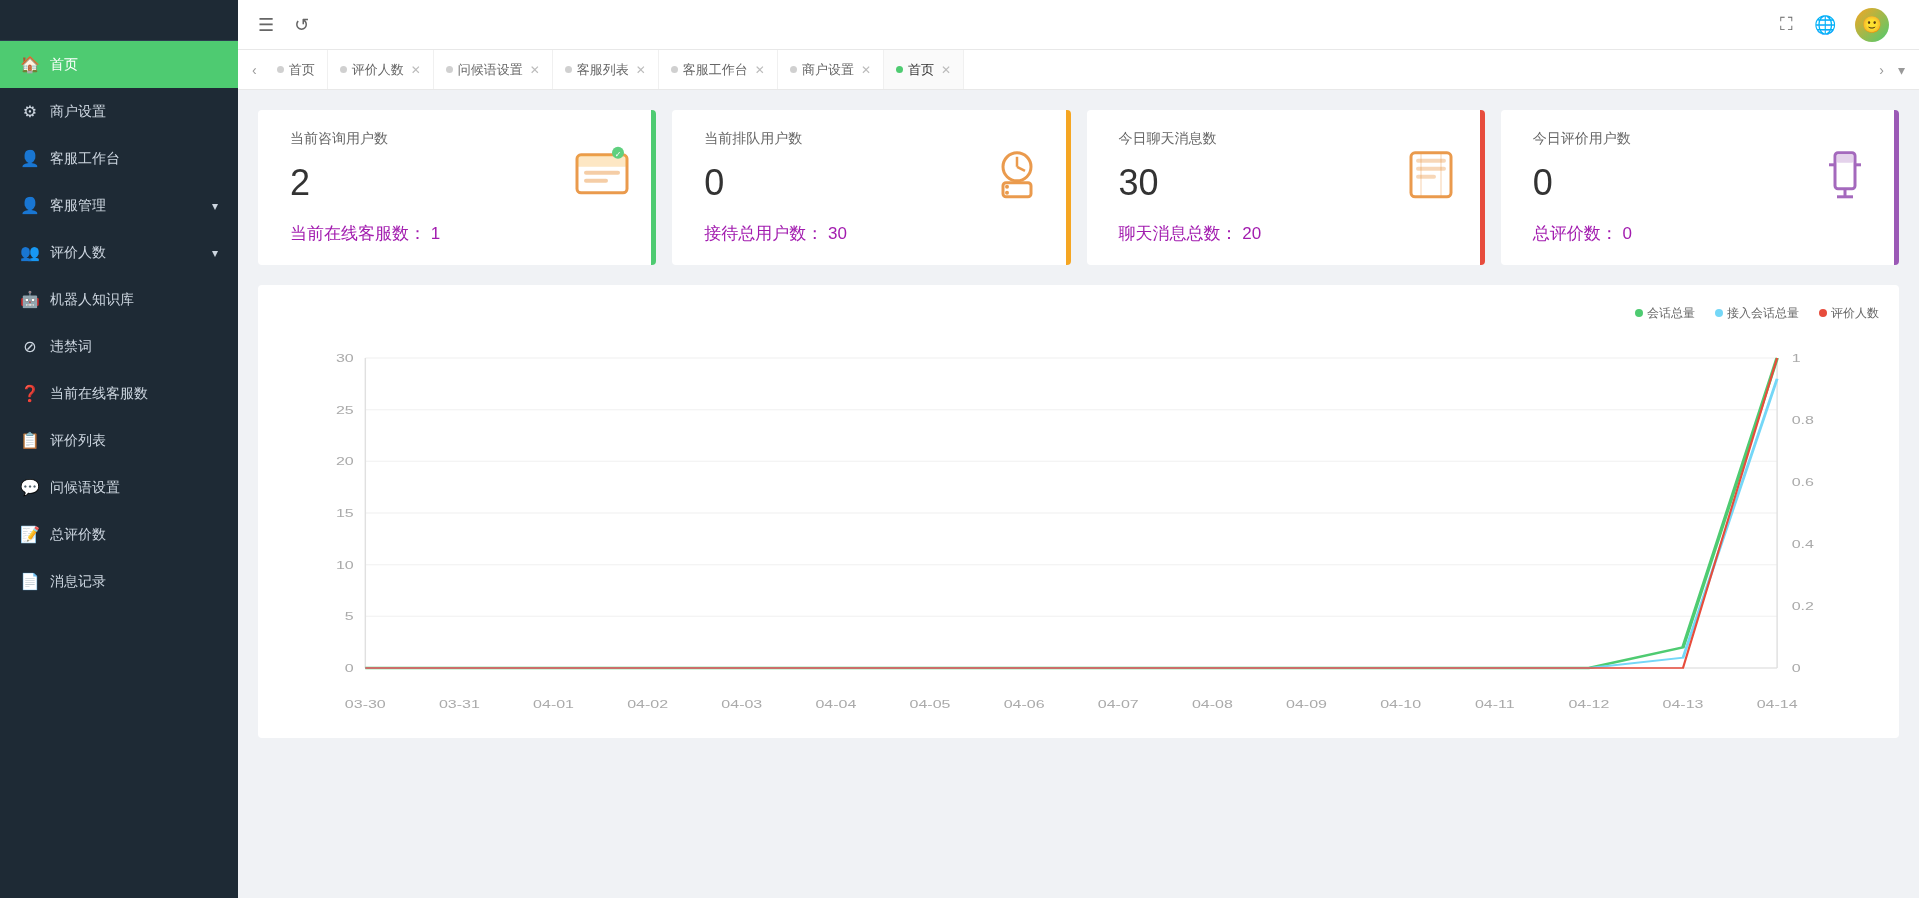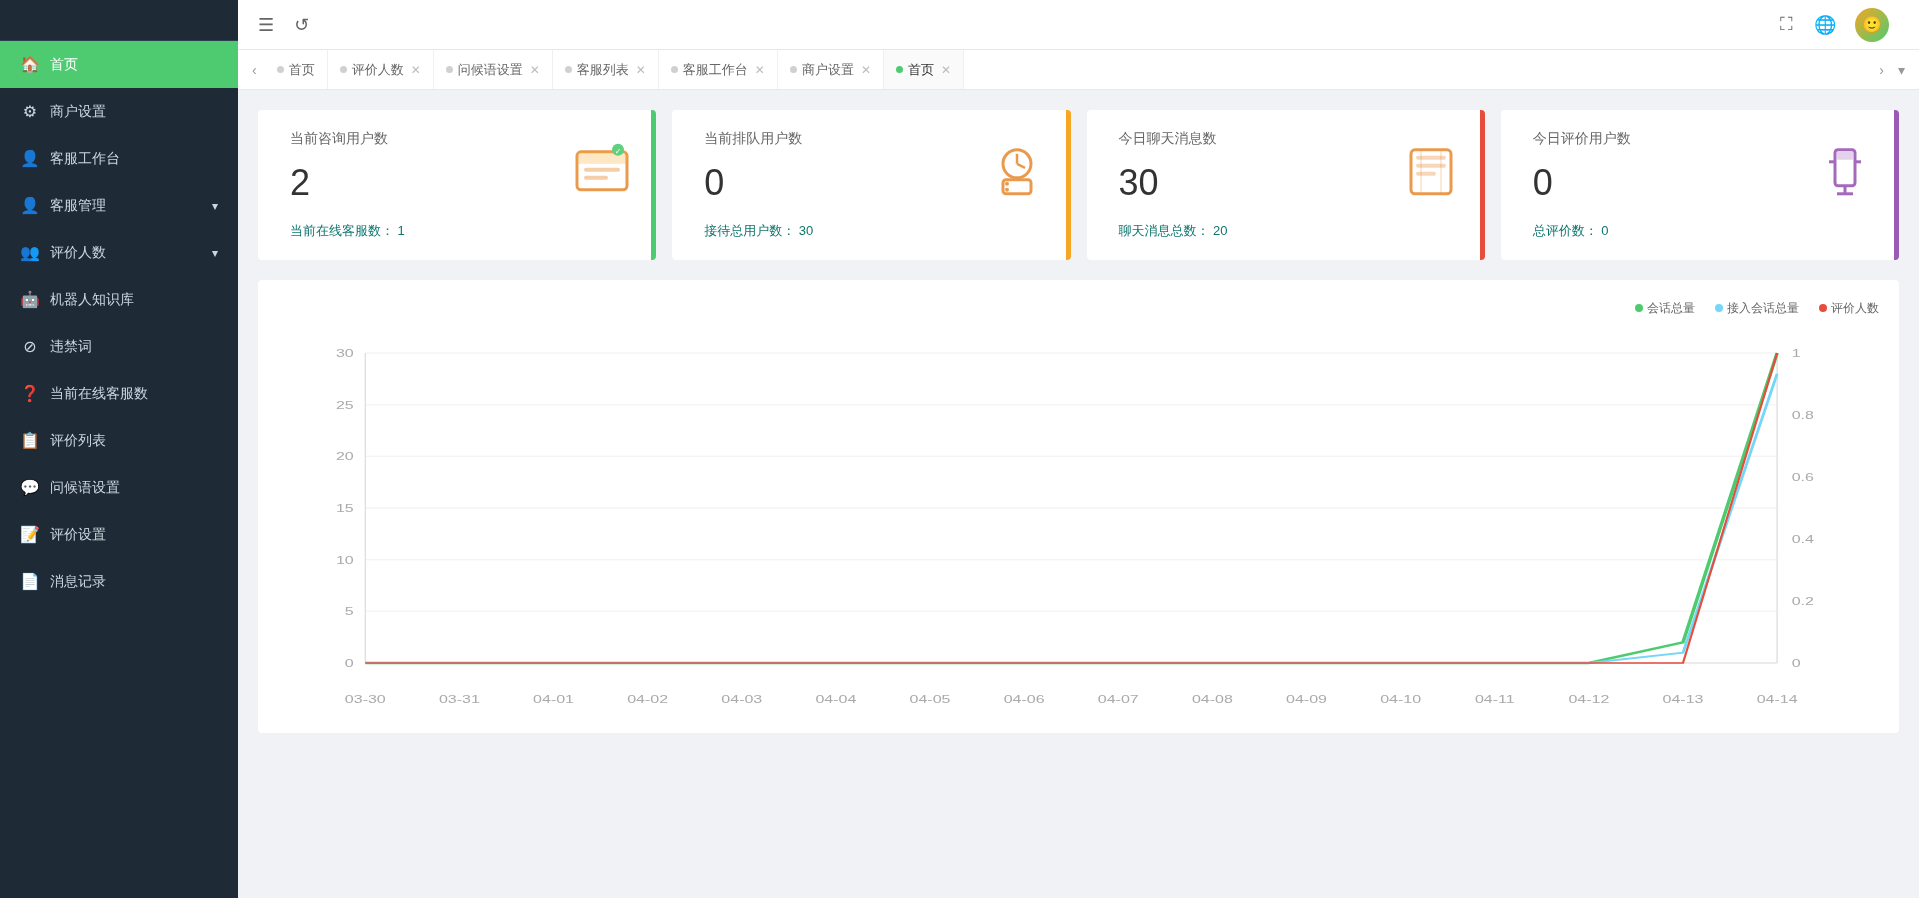--- a/index.html
+++ b/index.html
@@ -137,21 +137,21 @@
     }
     .stat-card {
       background: #fff;
       border-radius: 4px;
       padding: 20px 32px;
       position: relative;
       overflow: hidden;
     }
     .stat-card-title { font-size: 14px; color: #666; margin-bottom: 14px; }
     .stat-card-value { font-size: 36px; font-weight: 300; color: #333; margin-bottom: 18px; }
-    .stat-card-footer { font-size: 13px; color: #0f766e; }
+    .stat-card-footer { font-size: 17px; color: #a21caf; }
     .stat-card-icon {
       position: absolute;
       right: 24px;
       top: 50%;
       transform: translateY(-60%);
       font-size: 52px;
       opacity: 0.9;
     }
     .stat-card-accent {
       position: absolute;
@@ -248,21 +248,21 @@
     <span>评价列表</span>
 
   </div>
       <div class="sidebar-item">
     <span class="sidebar-icon">💬</span>
     <span>问候语设置</span>
 
   </div>
       <div class="sidebar-item">
     <span class="sidebar-icon">📝</span>
-    <span>评价设置</span>
+    <span>总评价数</span>
 
   </div>
       <div class="sidebar-item">
     <span class="sidebar-icon">📄</span>
     <span>消息记录</span>
 
   </div>
     </div>
 </nav>
 

